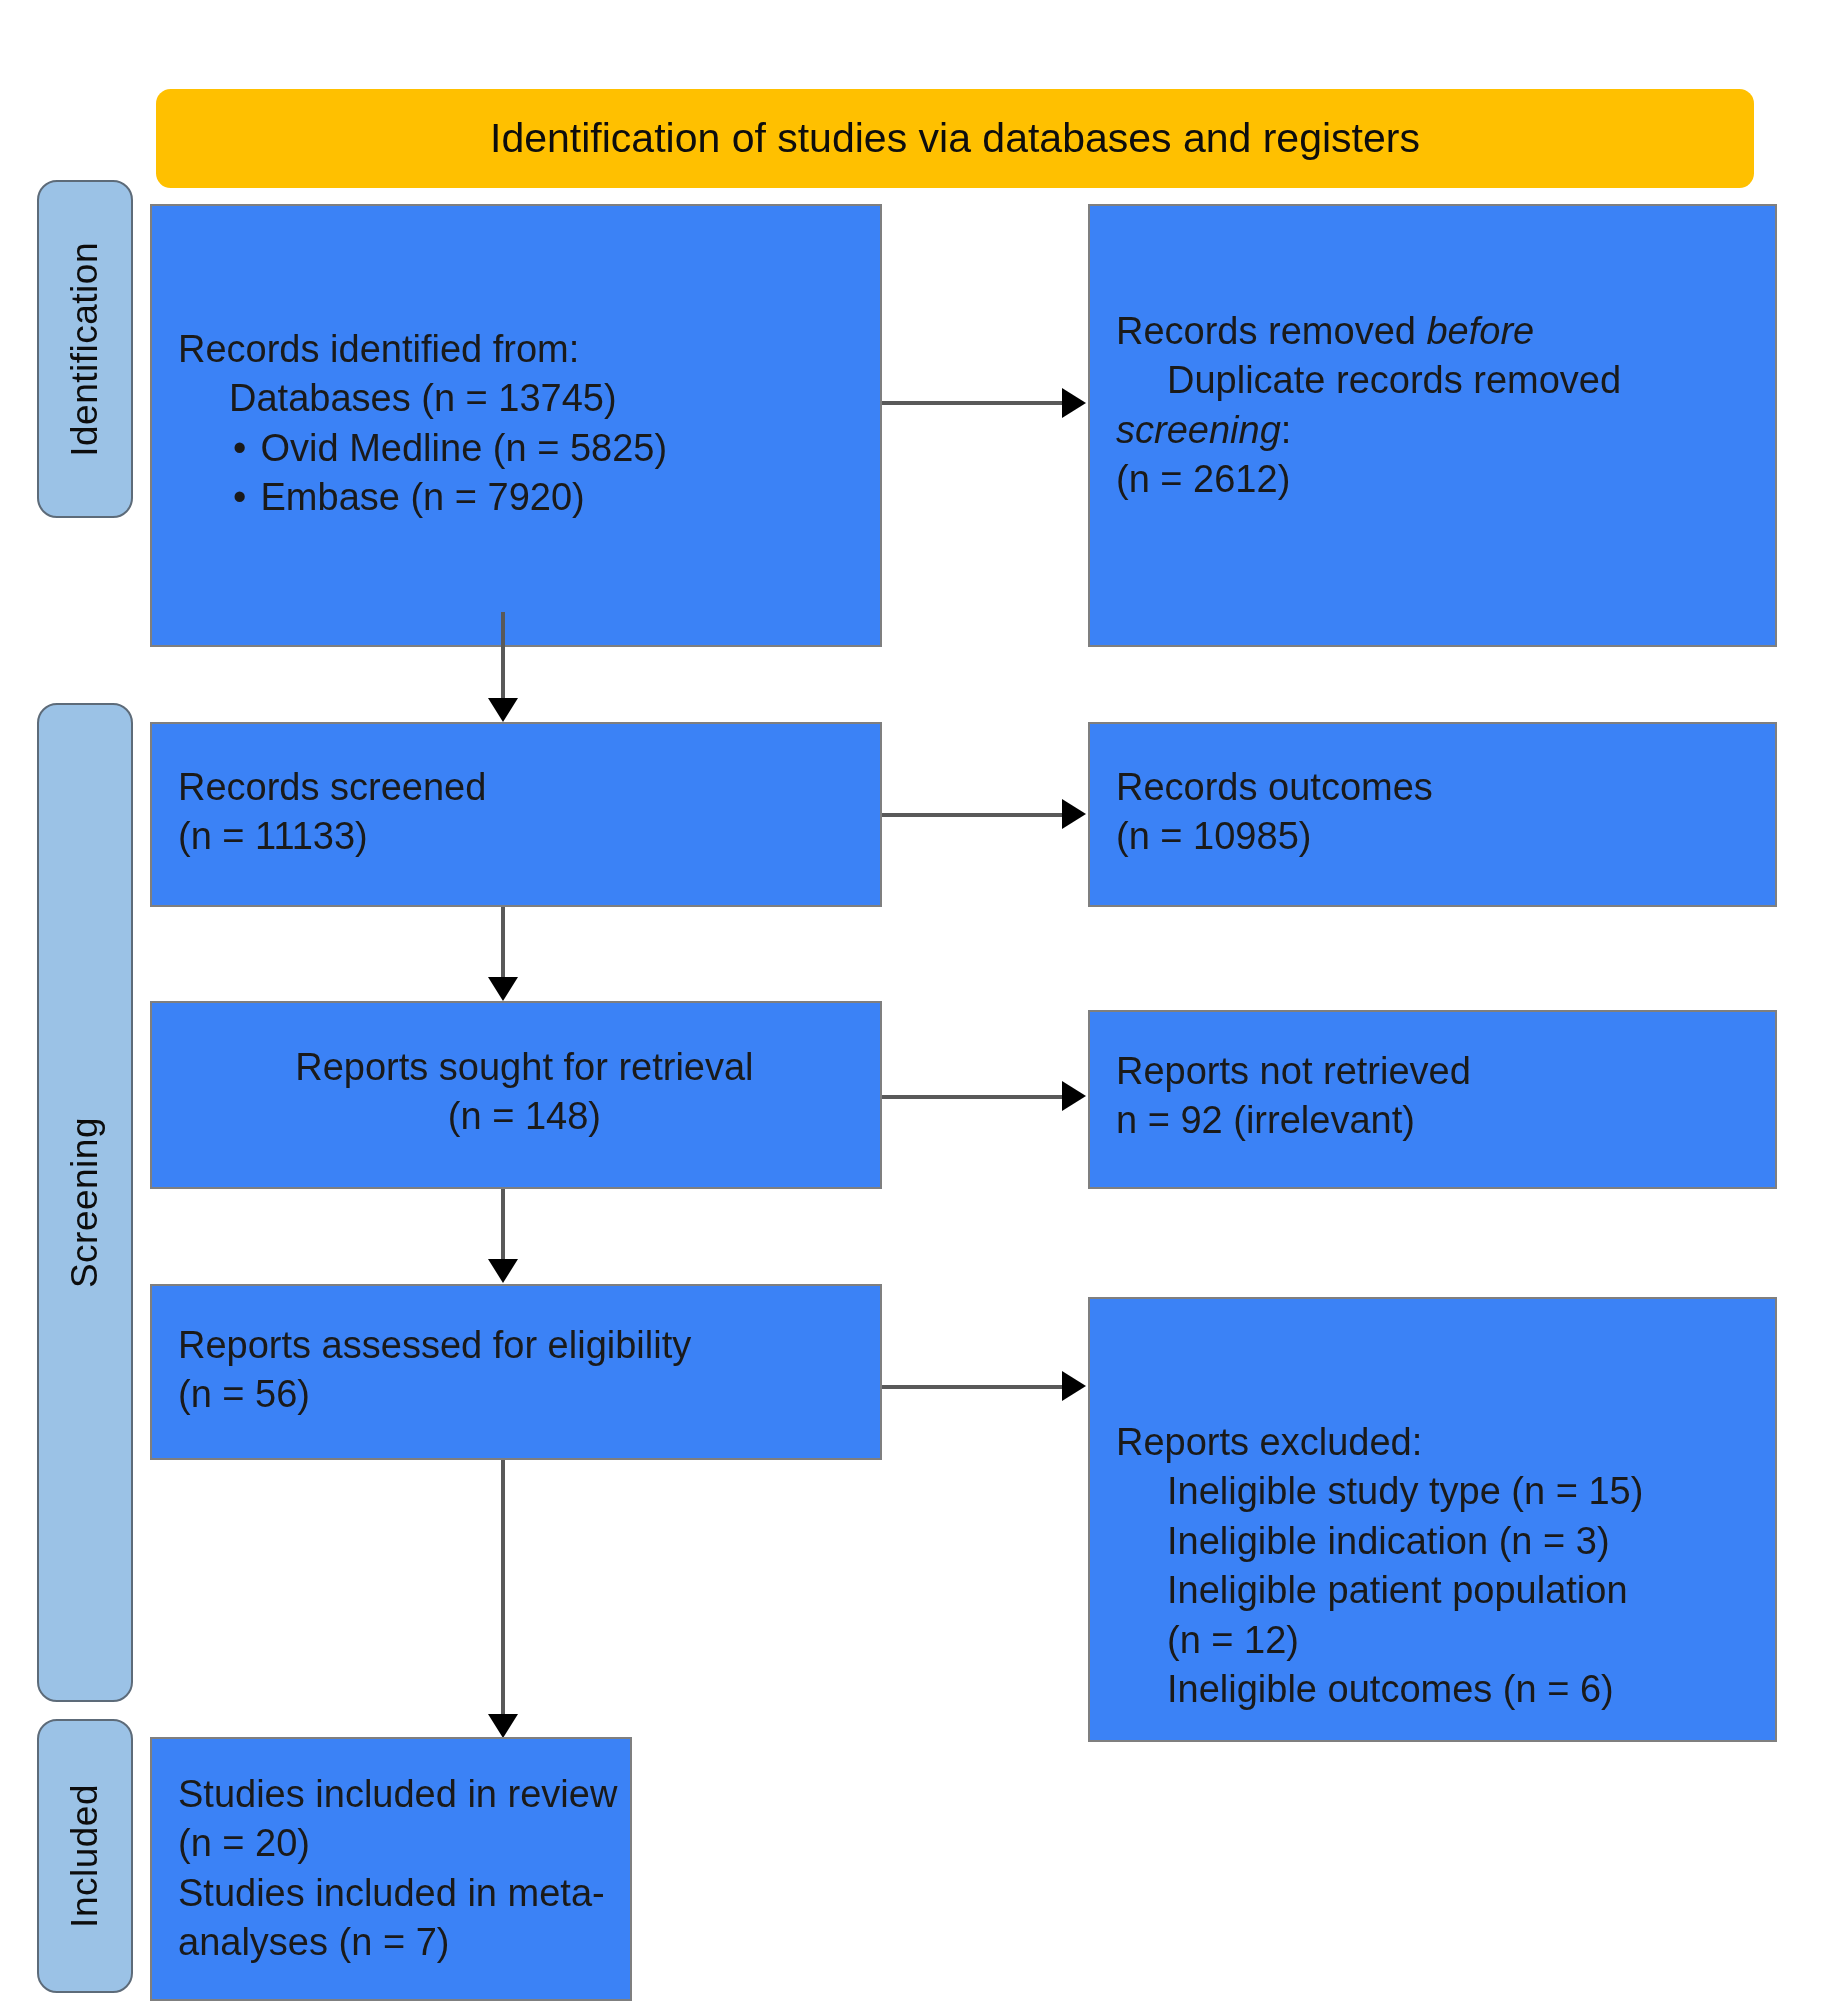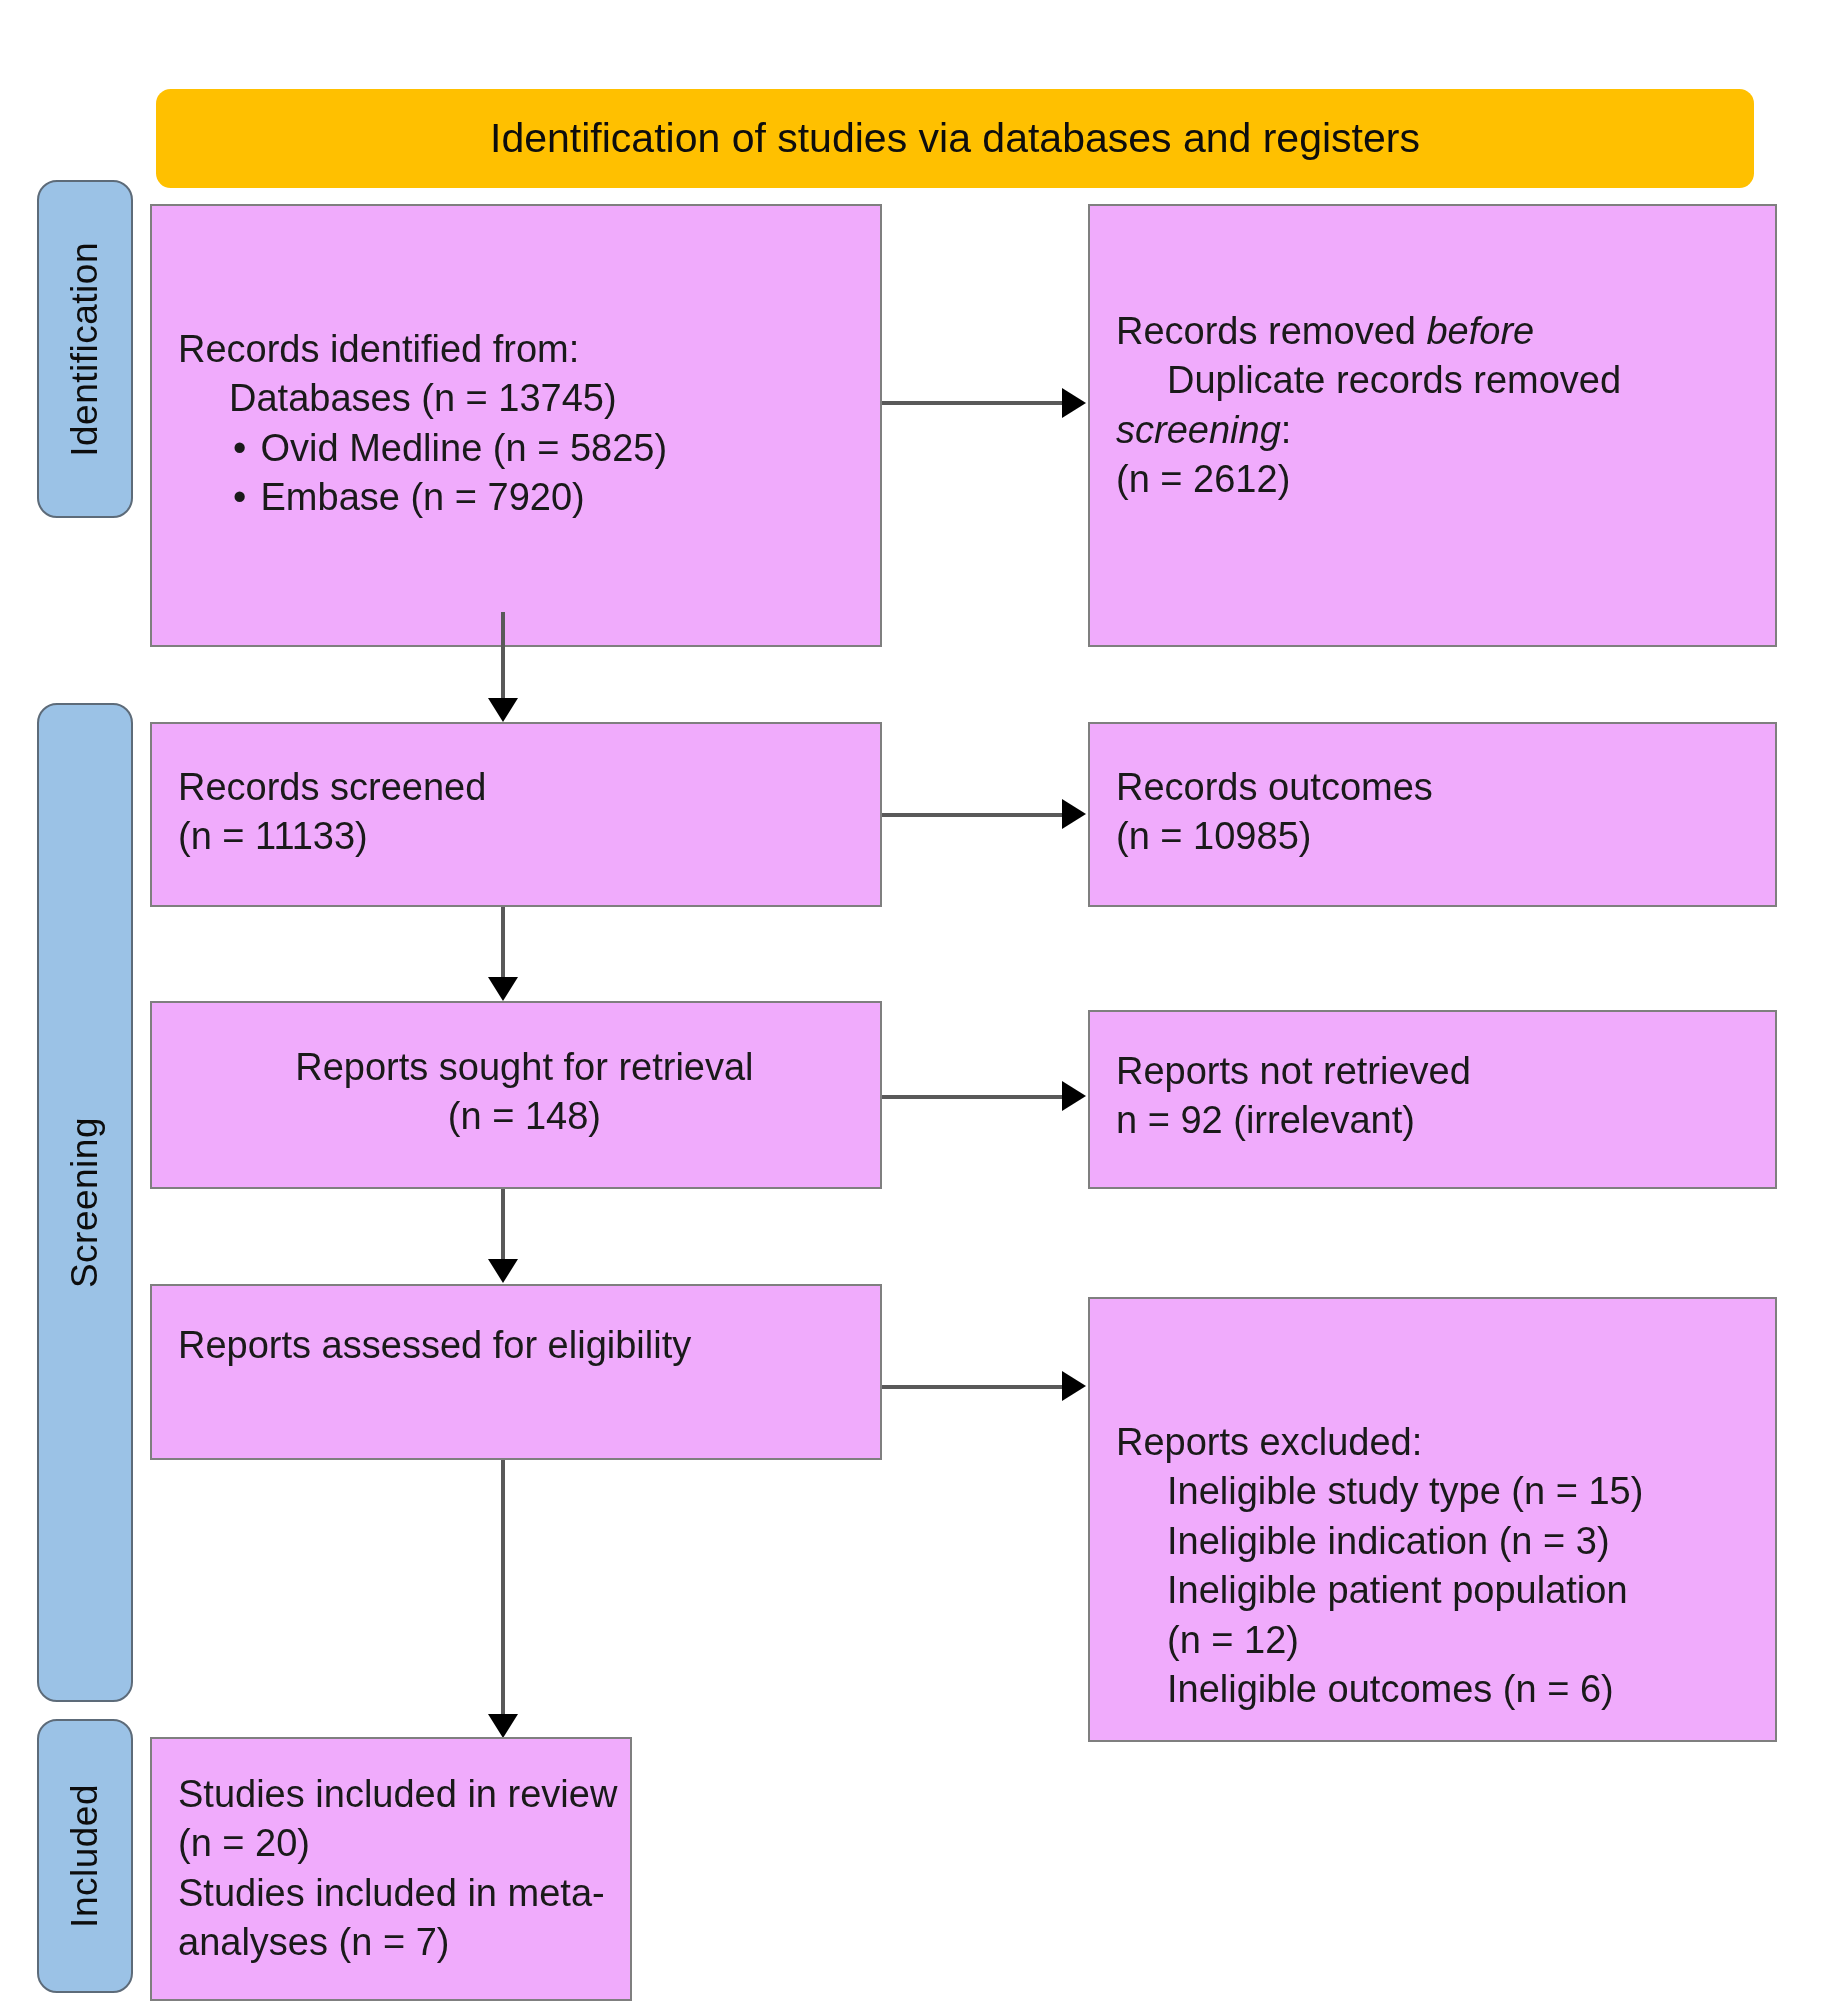--- a/index.html
+++ b/index.html
@@ -50,21 +50,21 @@
   }
   .banner .banner-label {
     font-size: 41px;
     color: #0d0d0d;
     white-space: nowrap;
   }
 
   
   .flow-box {
     position: absolute;
-    background: #f0abfc;
+    background: #3b82f6;
     border: 2.8px solid #7f7f7f;
     box-sizing: border-box;
     overflow: hidden;
   }
   .flow-box .box-body {
     position: absolute;
     left: 26px;
     right: 9.2px;
   }
   .line {
@@ -207,20 +207,21 @@
 
   <div class="conn-h" style="left:882px; top:1095px; width:180px;"></div>
   <div class="arrow-right" style="left:1062px; top:1081px;"></div>
 
   <div class="conn-v" style="left:501px; top:1189px; height:90px;"></div>
   <div class="arrow-down" style="left:488px; top:1259px;"></div>
 
   <div class="flow-box" style="left:150px; top:1284px; width:732px; height:176px;">
     <div class="box-body" style="top:35px;">
       <div class="line">Reports assessed for eligibility</div>
+      <div class="line">(n = 56)</div>
     </div>
   </div>
 
   <div class="flow-box" style="left:1088px; top:1297px; width:689px; height:445px;">
     <div class="box-body" style="top:119px;">
       <div class="line">Reports excluded:</div>
       <div class="line indent1">Ineligible study type (n = 15)</div>
       <div class="line indent1">Ineligible indication (n = 3)</div>
       <div class="line indent1">Ineligible patient population</div>
       <div class="line indent1">(n = 12)</div>

